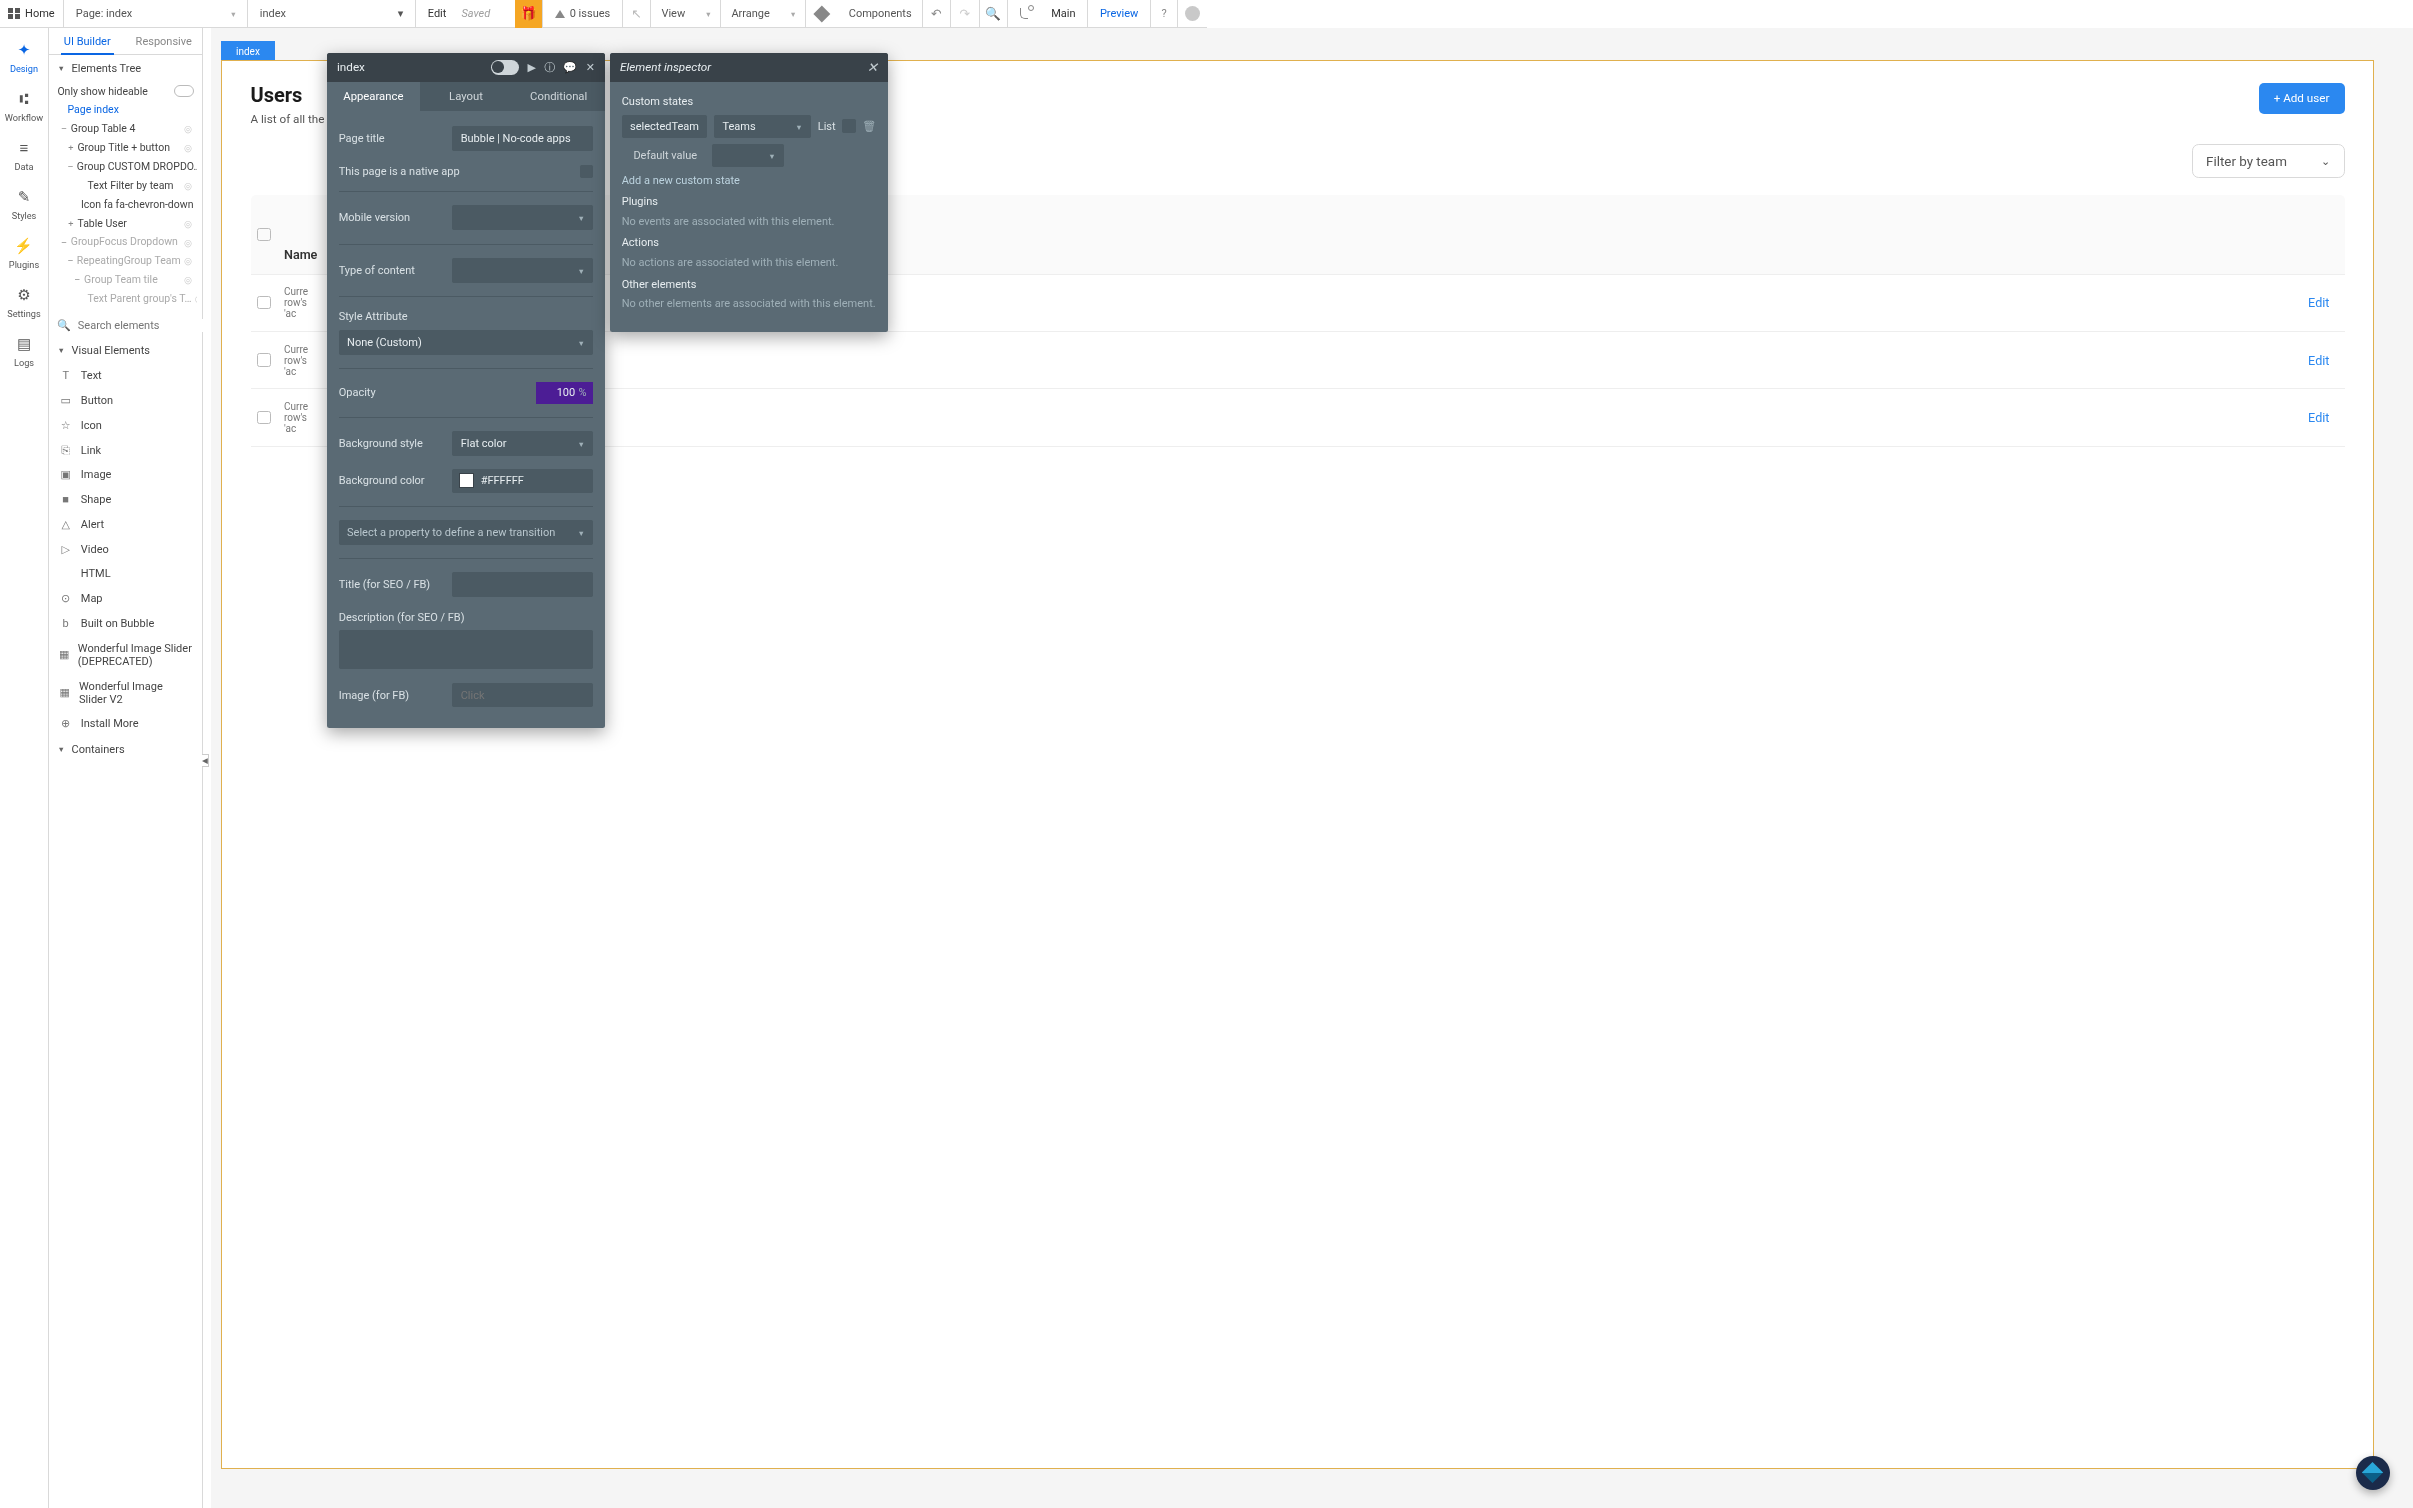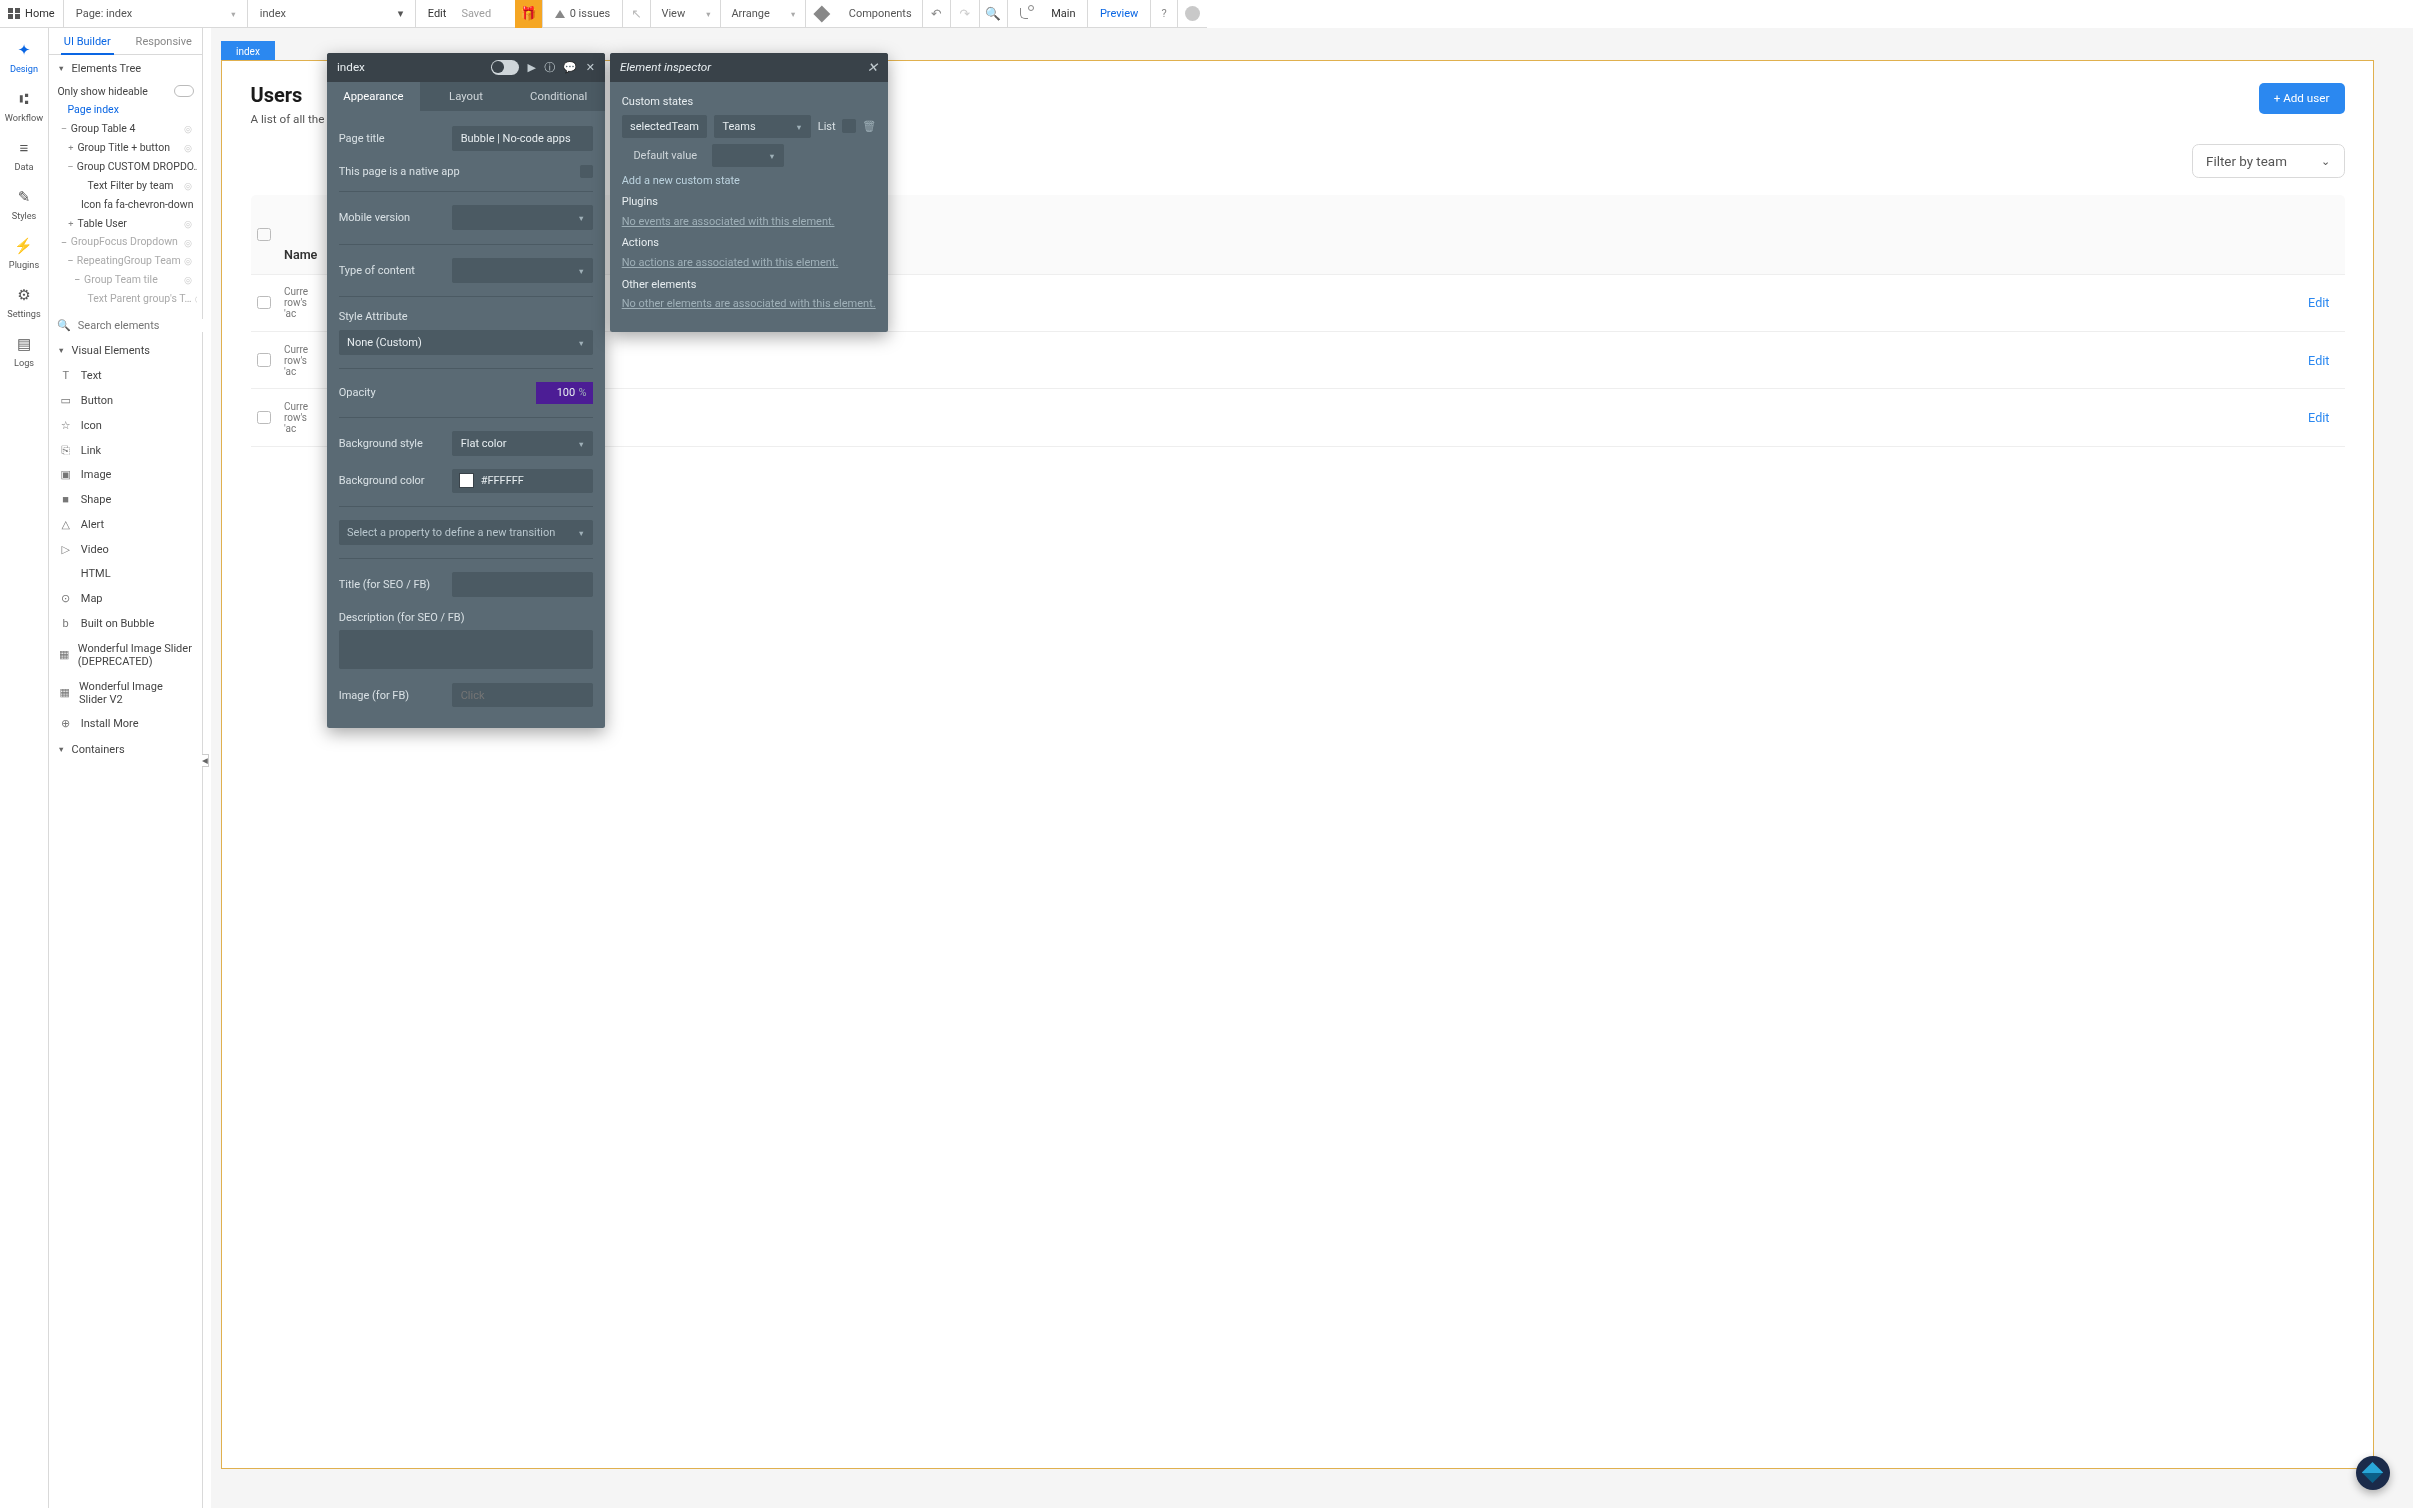--- a/index.html
+++ b/index.html
@@ -7,21 +7,21 @@
   
   
   .topbar { height: 28px; border-bottom: 0.8px solid #d9d9d9; display: flex; align-items: center; background: #fff; }
   .topbar .home { display:flex; align-items:center; gap:5px; padding:0 8.4px; cursor:pointer; }
   .topbar .grid-icon { width:11.7px; height:11.7px; display:grid; grid-template-columns:1fr 1fr; grid-template-rows:1fr 1fr; gap:1.7px; }
   .topbar .grid-icon span { background:#555; }
   .topbar .page-sel { border-left:0.8px solid #d9d9d9; padding:0 11.7px; height:100%; display:flex; align-items:center; justify-content:space-between; min-width:184px; color:#555; cursor:pointer; }
   .topbar .page-sel .chev { color:#aaa; font-size:8.4px; }
   .topbar .elem-sel { border-left:0.8px solid #d9d9d9; padding:0 11.7px; height:100%; display:flex; align-items:center; justify-content:space-between; min-width:168px; color:#555; cursor:pointer;}
   .topbar .editstate { border-left:0.8px solid #d9d9d9; padding:0 11.7px; height:100%; display:flex; align-items:center; gap:15px; }
-  .topbar .editstate .saved { color:#9e9e9e; }
+  .topbar .editstate .saved { color:#9e9e9e;font-style:italic; }
   .topbar-spacer { flex:1; }
   .topbar .gift { width:27px; height:28px; background:#f5a623; color:#fff; display:flex; align-items:center; justify-content:center; font-size:13.4px; }
   .topbar .issues { display:flex; align-items:center; gap:5px; padding:0 11.7px; border-left:0.8px solid #d9d9d9; height:100%; color:#555;}
   .topbar .issues .tri { width:0;height:0;border-left:5px solid transparent;border-right:5px solid transparent;border-bottom:8.4px solid #888; position:relative;}
   .topbar .cursor-cell { width:28.5px; border-left:0.8px solid #d9d9d9; height:100%; display:flex; align-items:center; justify-content:center; color:#bbb; font-size:12.6px;}
   .topbar .menuitem { border-left:0.8px solid #d9d9d9; height:100%; display:flex; align-items:center; padding:0 10px; gap:21px; color:#555; cursor:pointer;}
   .topbar .menuitem .chev { color:#aaa; font-size:8.4px; }
   .topbar .components .cube{ width:11.7px;height:11.7px;background:#888;transform:rotate(45deg);}
   .topbar .iconbtn { width:28.5px; border-left:0.8px solid #d9d9d9; height:100%; display:flex; align-items:center; justify-content:center; color:#888; cursor:pointer; font-size:12.6px;}
   .topbar .branch { display:flex; align-items:center; gap:23px; padding:0 11.7px; border-left:0.8px solid #d9d9d9; height:100%;}
@@ -118,21 +118,21 @@
   .ipanel .iph .close{ color:#c2ccd1; cursor:pointer; font-size:13.4px;}
   .ipanel .body{ padding:8.4px 11.7px 13.4px 11.7px; font-size:11px;}
   .isec{ font-size:11px; color:#e7edf0; margin:5px 0 6.7px 0;}
   .istaterow{ display:flex; align-items:center; gap:6.7px; margin-bottom:6.7px;}
   .istaterow .chip{ background:#4b5a63; padding:5px 8.4px; border-radius:1.7px;}
   .istaterow .sel{ background:#4b5a63; padding:5px 8.4px; border-radius:1.7px; flex:1; display:flex; justify-content:space-between; align-items:center;}
   .istaterow .lst{ color:#d9e1e5;}
   .istaterow .listbox{width:13.4px;height:13.4px;background:#4b5a63;border-radius:1.7px;}
   .istaterow .trash{ color:#9fb0b8; cursor:pointer;}
   .ilink{ color:#bcd3df; cursor:pointer; font-size:11px; display:block; margin:3.4px 0 8.4px 0;}
-  .idim{ color:#9fb0b8; font-size:11px; margin-bottom:8.4px;text-decoration:underline;}
+  .idim{ color:#9fb0b8; font-size:11px; margin-bottom:8.4px;}
 
   
   .fab{ position:absolute; right:23.5px; bottom:18.4px; width:34px; height:34px; border-radius:50%; background:#1b2b4a; display:flex; align-items:center; justify-content:center; box-shadow:0 3.4px 8.4px rgba(0,0,0,.3);}
   .fab .d{ width:15px;height:15px;transform:rotate(45deg);background:linear-gradient(135deg,#2aa7d8,#2aa7d8 50%,#0b5f87 50%);}
   
   .chev-down::after{content:"▾";}
   .chev-small::after{content:"▼"; font-size:7.5px; color:#9fb0b8;}
 </style>
 </head>
 <body>

